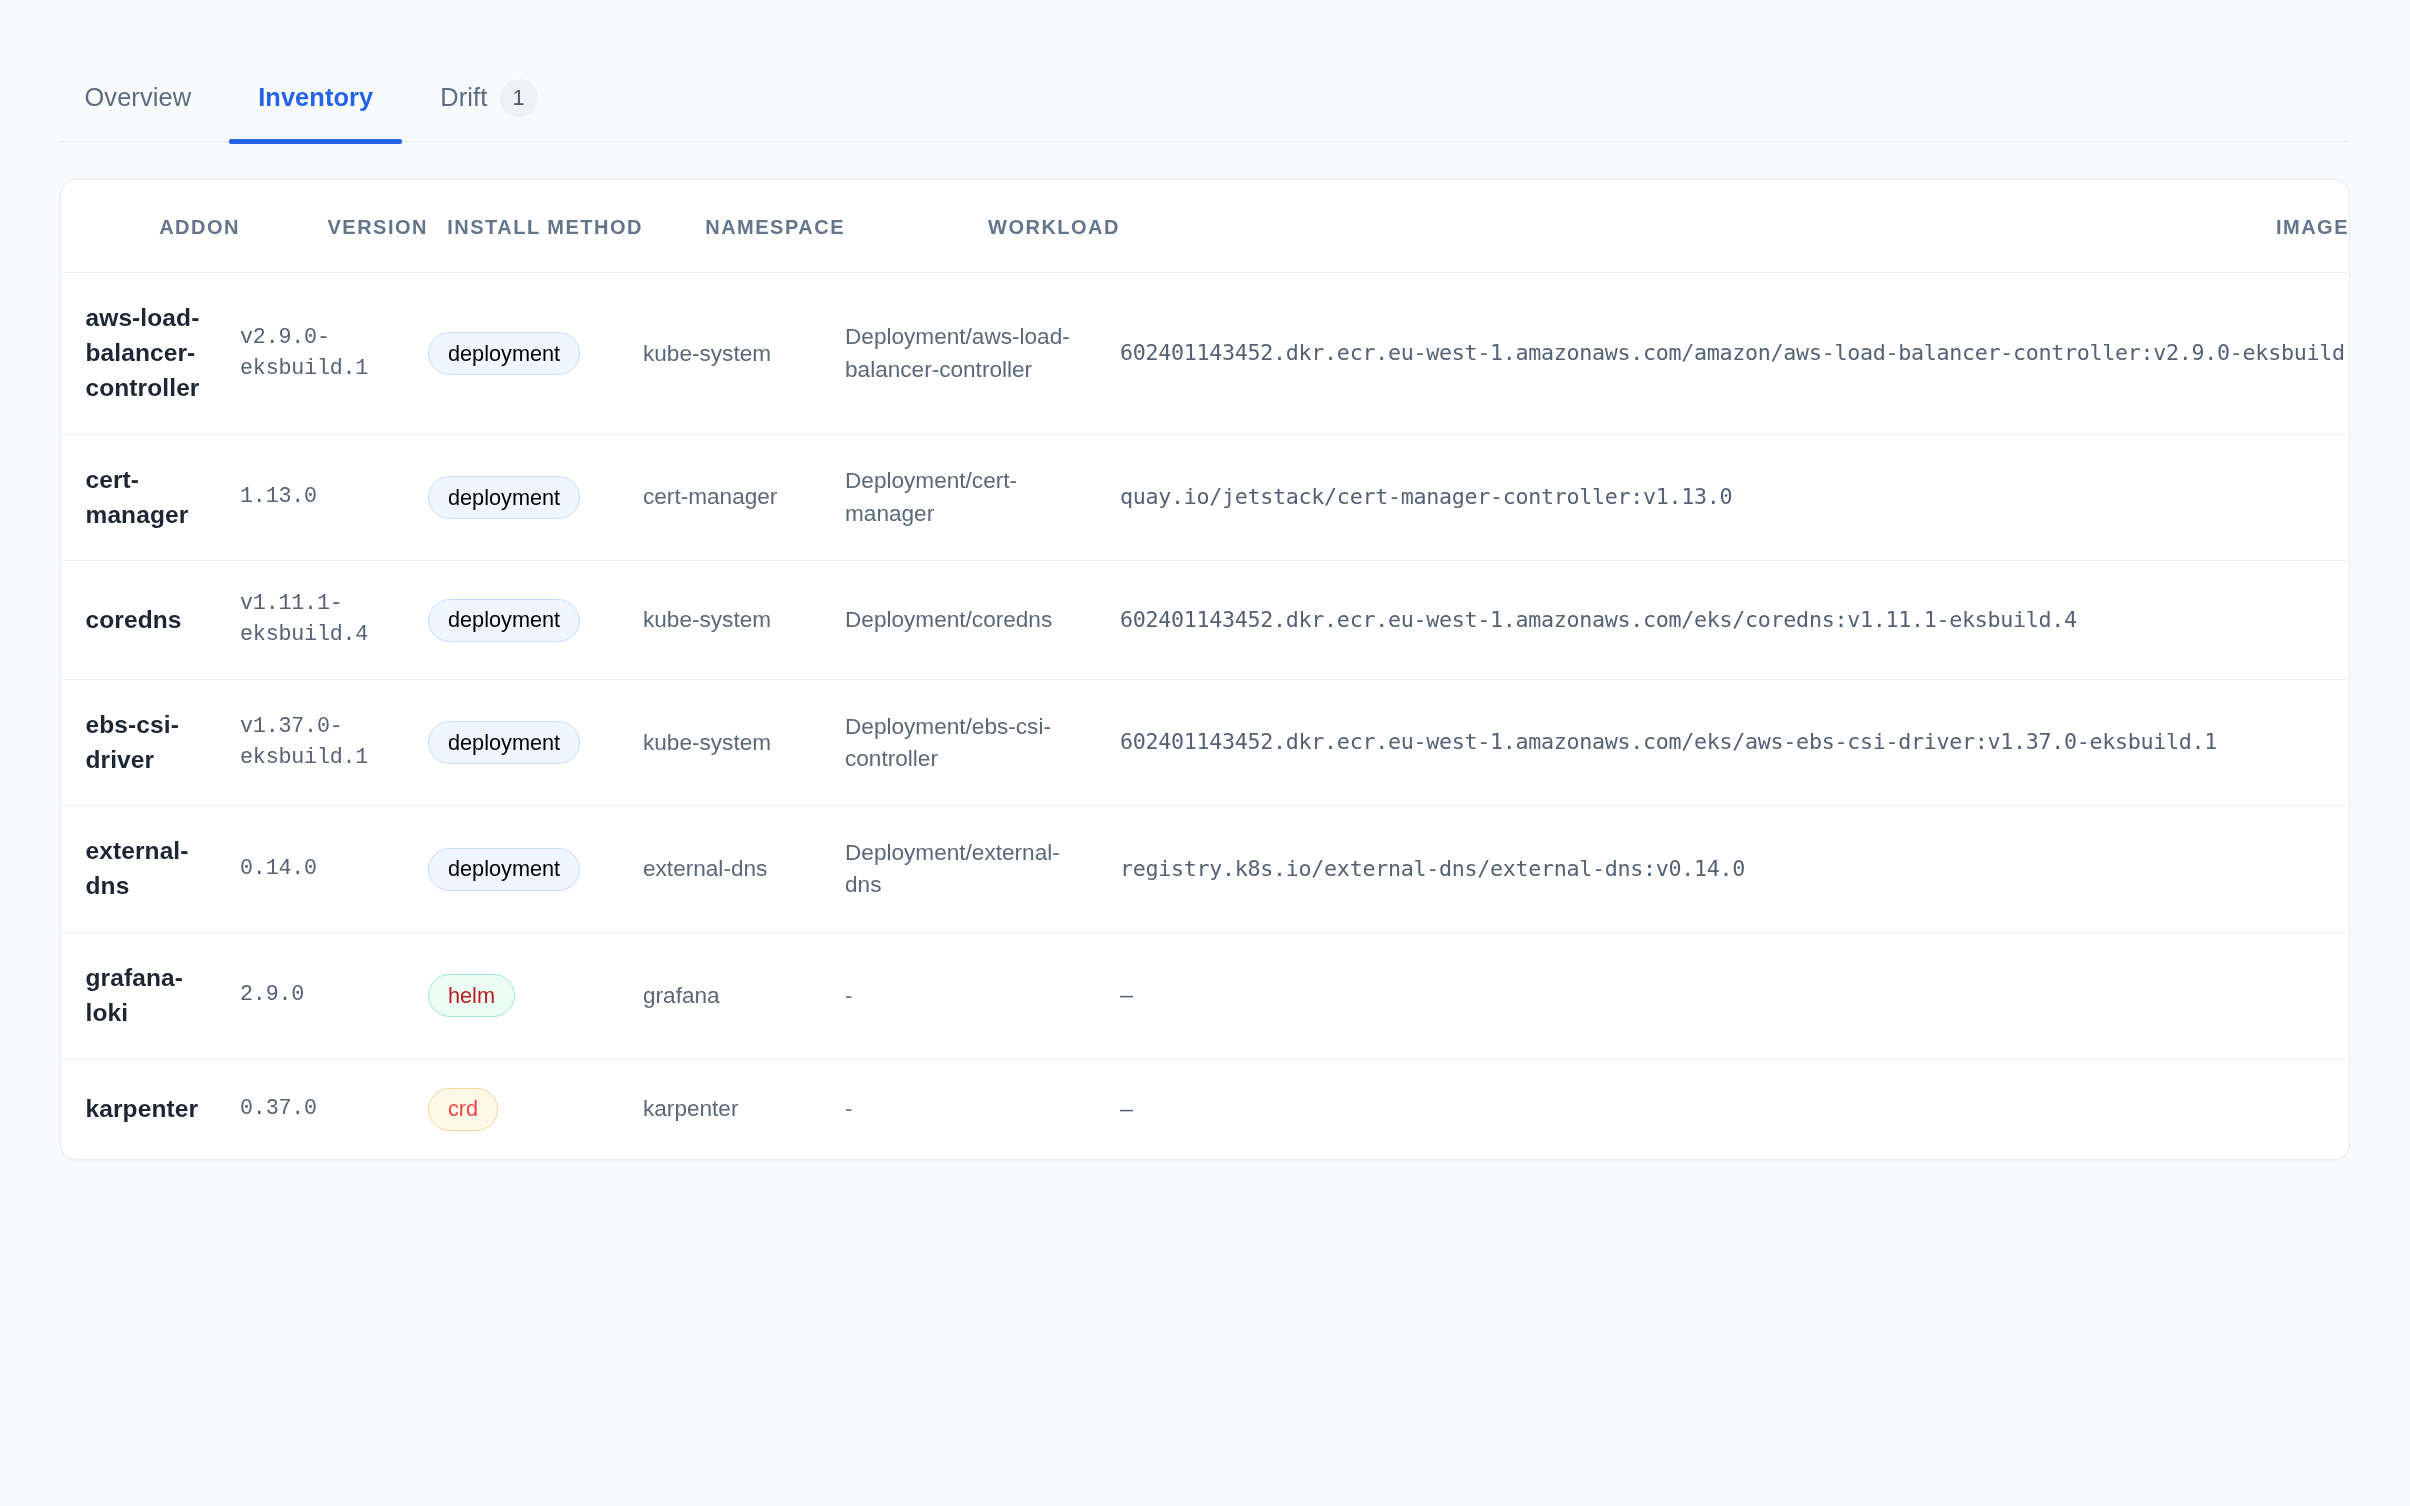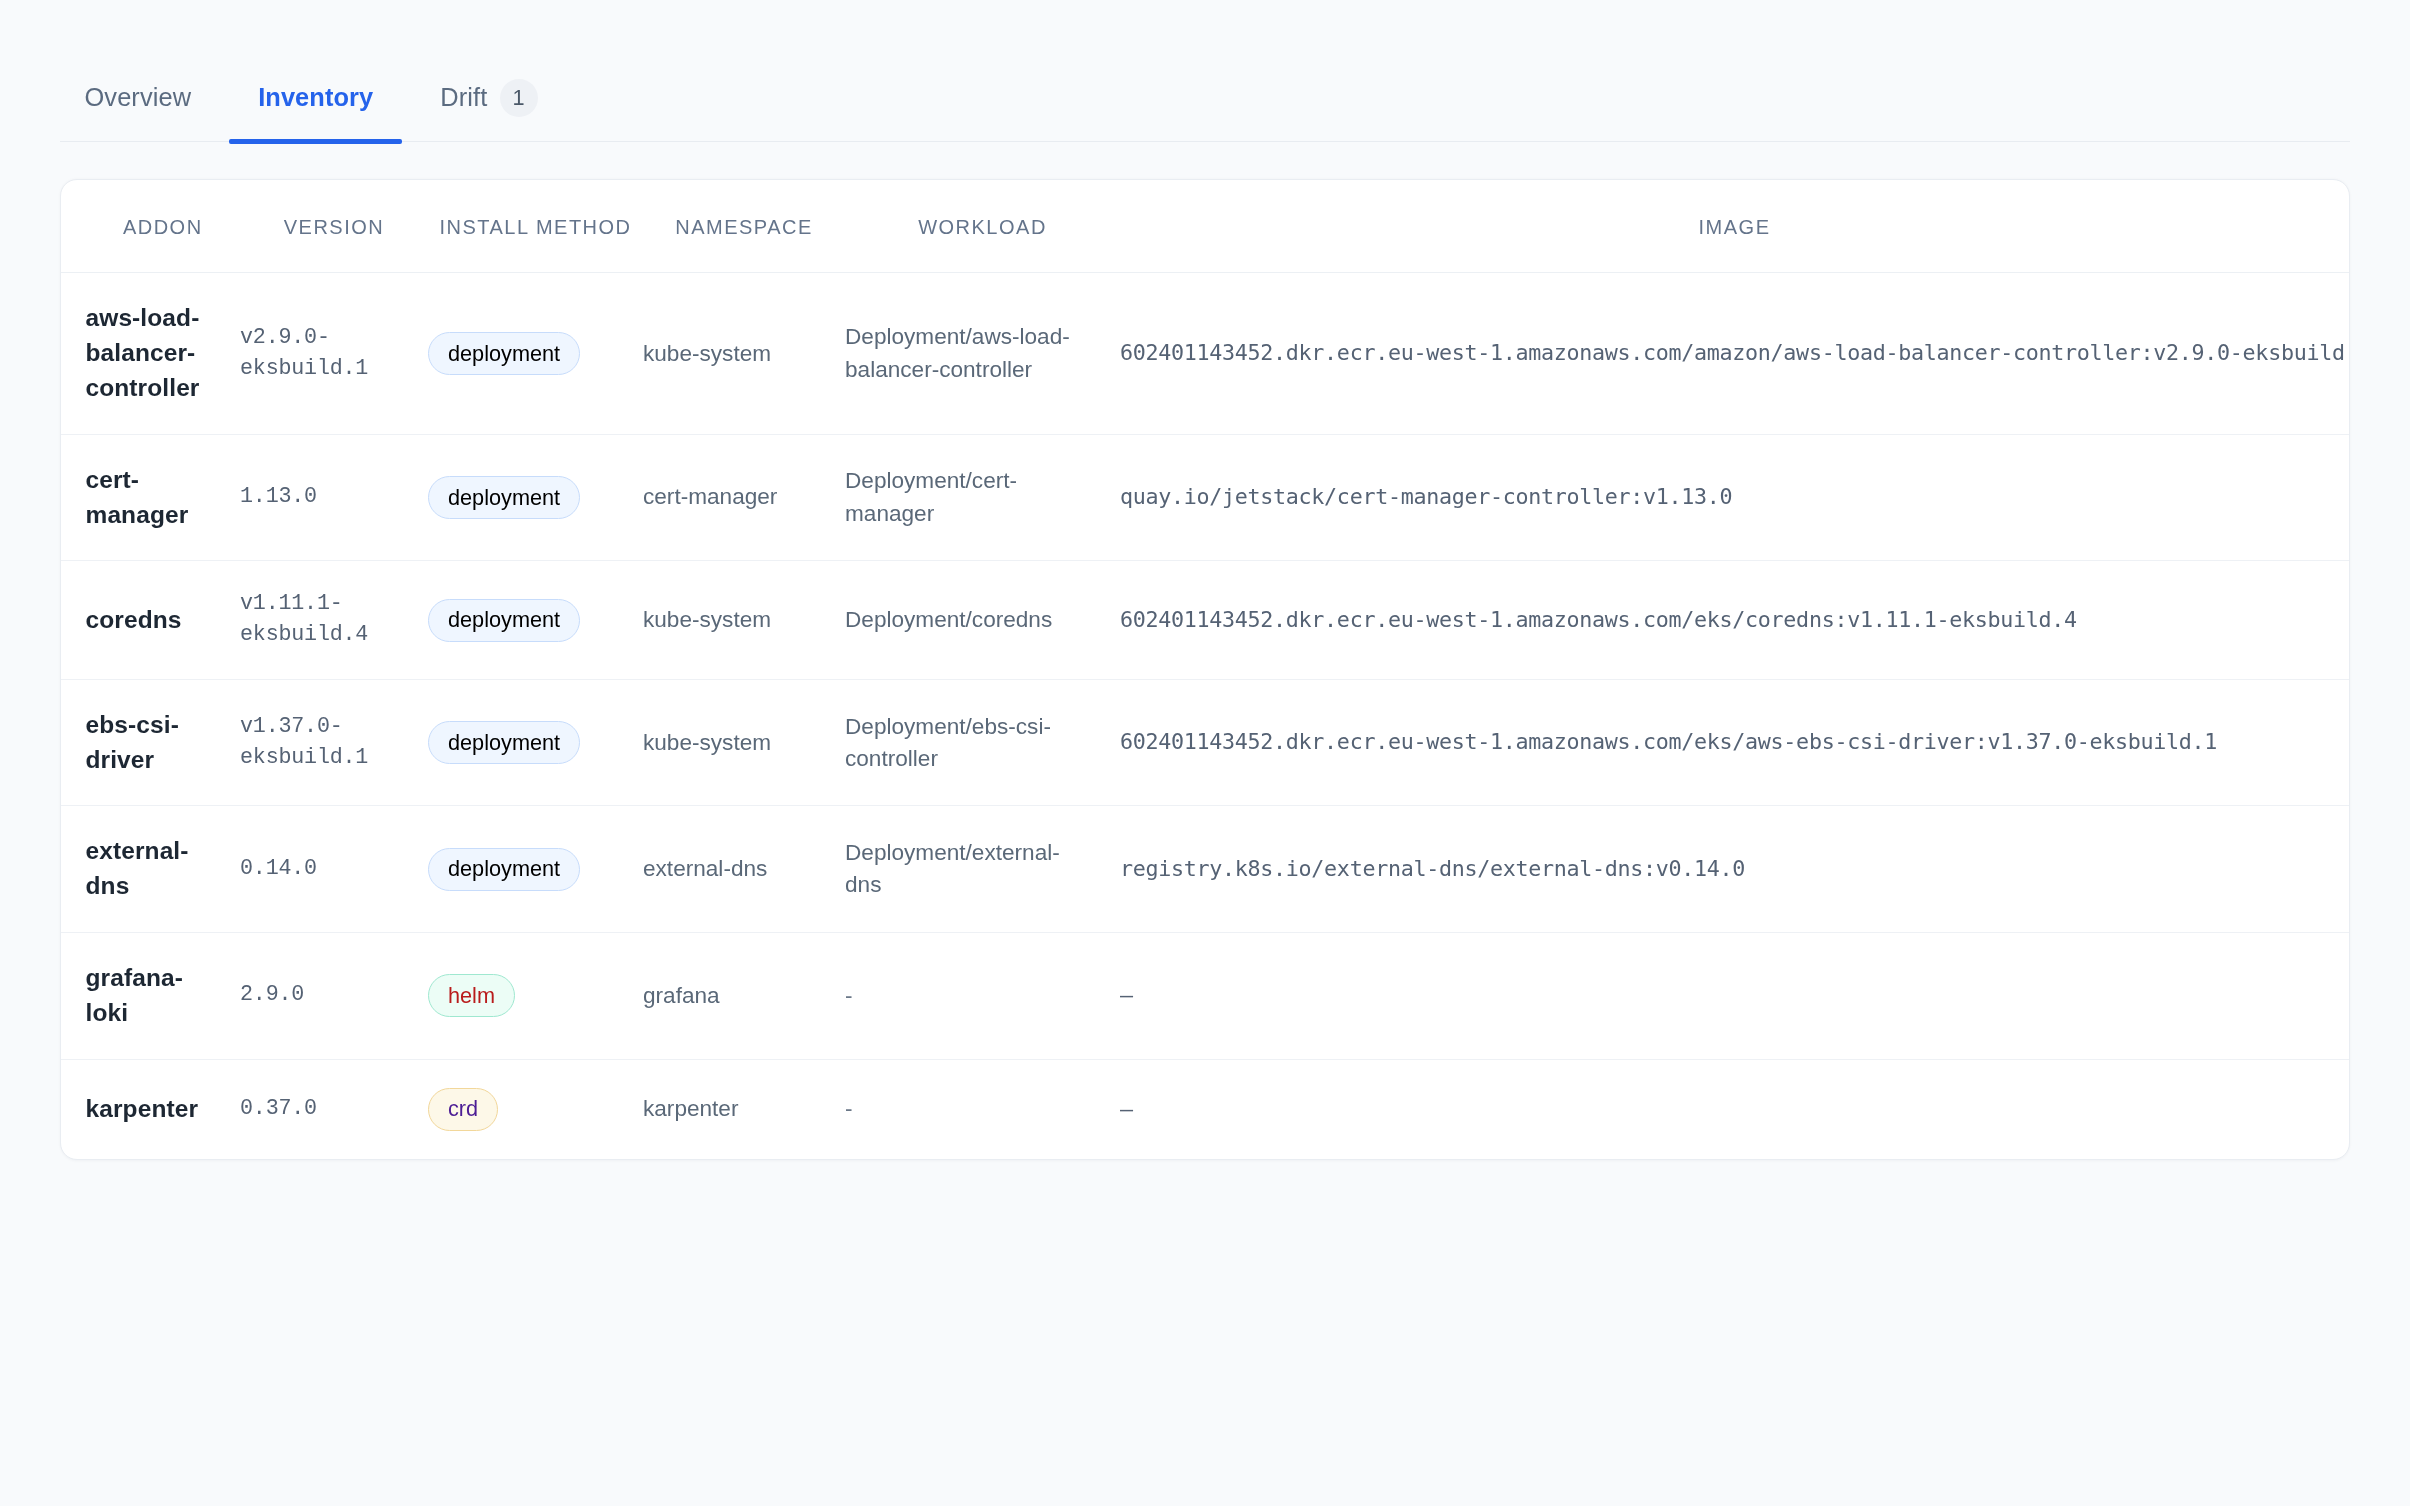--- a/index.html
+++ b/index.html
@@ -97,25 +97,25 @@
     overflow: hidden;
   }
 
   table.inv {
     width: 100%;
     border-collapse: collapse;
     table-layout: fixed;
   }
 
   thead th {
-    text-align: center;
+    text-align: right;
     vertical-align: top;
     padding: 34px 0 32px 0;
     font-size: 20px;
-    font-weight: normal;
+    font-weight: bold;
     letter-spacing: 1.5px;
     color: #64748b;
     text-transform: uppercase;
     line-height: 1.32;
     border-bottom: 0.9px solid #ecf0f4;
   }
 
   
   col.c-addon     { width: 179px; }
   col.c-version   { width: 188px; }
@@ -197,21 +197,21 @@
 
   .badge.helm {
     background: #ecfdf6;
     border-color: #9fe8d0;
     color: #b91c1c;
   }
 
   .badge.crd {
     background: #fdf8e8;
     border-color: #f2d79a;
-    color: #4c1d95;
+    color: #ef4444;
   }
 </style>
 </head>
 <body>
 
 <div class="page">
 
   <div class="tabbar">
     <div class="tab">
       <span>Overview</span>

